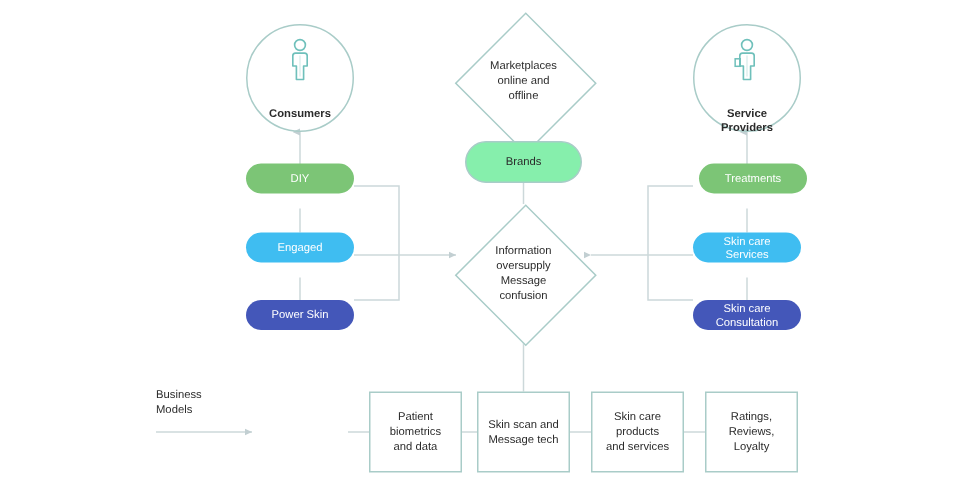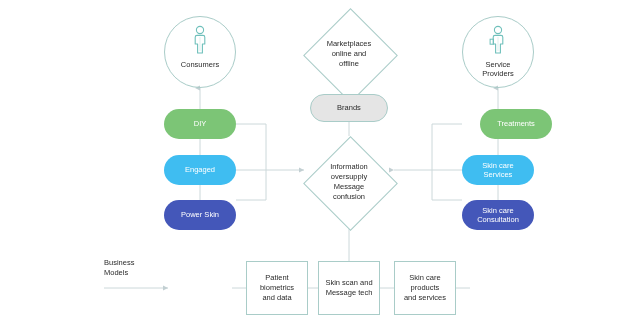--- a/index.html
+++ b/index.html
@@ -44,51 +44,52 @@
     border-radius: 50%;
     width: 72px;
     height: 72px;
     flex-direction: column;
     justify-content: flex-start;
     padding-top: 8px;
   }
   .persona .p-label {
     font-size: 7.5px;
     color: #2b2b2b;
-    margin-top: 5px;
-    white-space: pre-line;
+    margin-top: 16px;
+    white-space: pre-line;
+    font-weight: bold;
   }
   .person-icon {
     width: 20px;
     height: 30px;
     display: block;
   }
 
   
   .pill {
     border-radius: 19px;
     width: 72px;
-    height: 30px;
+    height: 20px;
     color: #ffffff;
     font-size: 7.5px;
     white-space: pre-line;
   }
   .pill.green  { background: #7cc576; }
   .pill.cyan   { background: #3fbdf1; }
   .pill.indigo { background: #4457b9; }
 
   
   .pill-outline {
     border: 1.2px solid #a9ccc8;
     border-radius: 19px;
     width: 78px;
     height: 28px;
     color: #2b2b2b;
     font-size: 7.5px;
-    background: #e5e5e5;
+    background: #86efac;
   }
 
   
   .diamond-wrap {
     position: absolute;
     width: 92px;
     height: 92px;
   }
   .diamond-shape {
     position: absolute;
@@ -219,21 +220,21 @@
   <div class="node pill green" style="left:164px; top:109px;">
     <span>DIY</span>
   </div>
   <div class="node pill cyan" style="left:164px; top:155px;">
     <span>Engaged</span>
   </div>
   <div class="node pill indigo" style="left:164px; top:200px;">
     <span>Power Skin</span>
   </div>
 
-  <div class="node pill green" style="left:480px; top:109px;">
+  <div class="node pill green" style="left:466px; top:109px;">
     <span>Treatments</span>
   </div>
   <div class="node pill cyan" style="left:462px; top:155px;">
     <span>Skin care
 Services</span>
   </div>
   <div class="node pill indigo" style="left:462px; top:200px;">
     <span>Skin care
 Consultation</span>
   </div>
@@ -267,14 +268,19 @@
   </div>
   <div class="node rect" style="left:318px; top:261px;">
     <span>Skin scan and
 Message tech</span>
   </div>
   <div class="node rect" style="left:394px; top:261px;">
     <span>Skin care
 products
 and services</span>
   </div>
+  <div class="node rect" style="left:470px; top:261px;">
+    <span>Ratings,
+Reviews,
+Loyalty</span>
+  </div>
 
 </div>
 
 </body></html>

